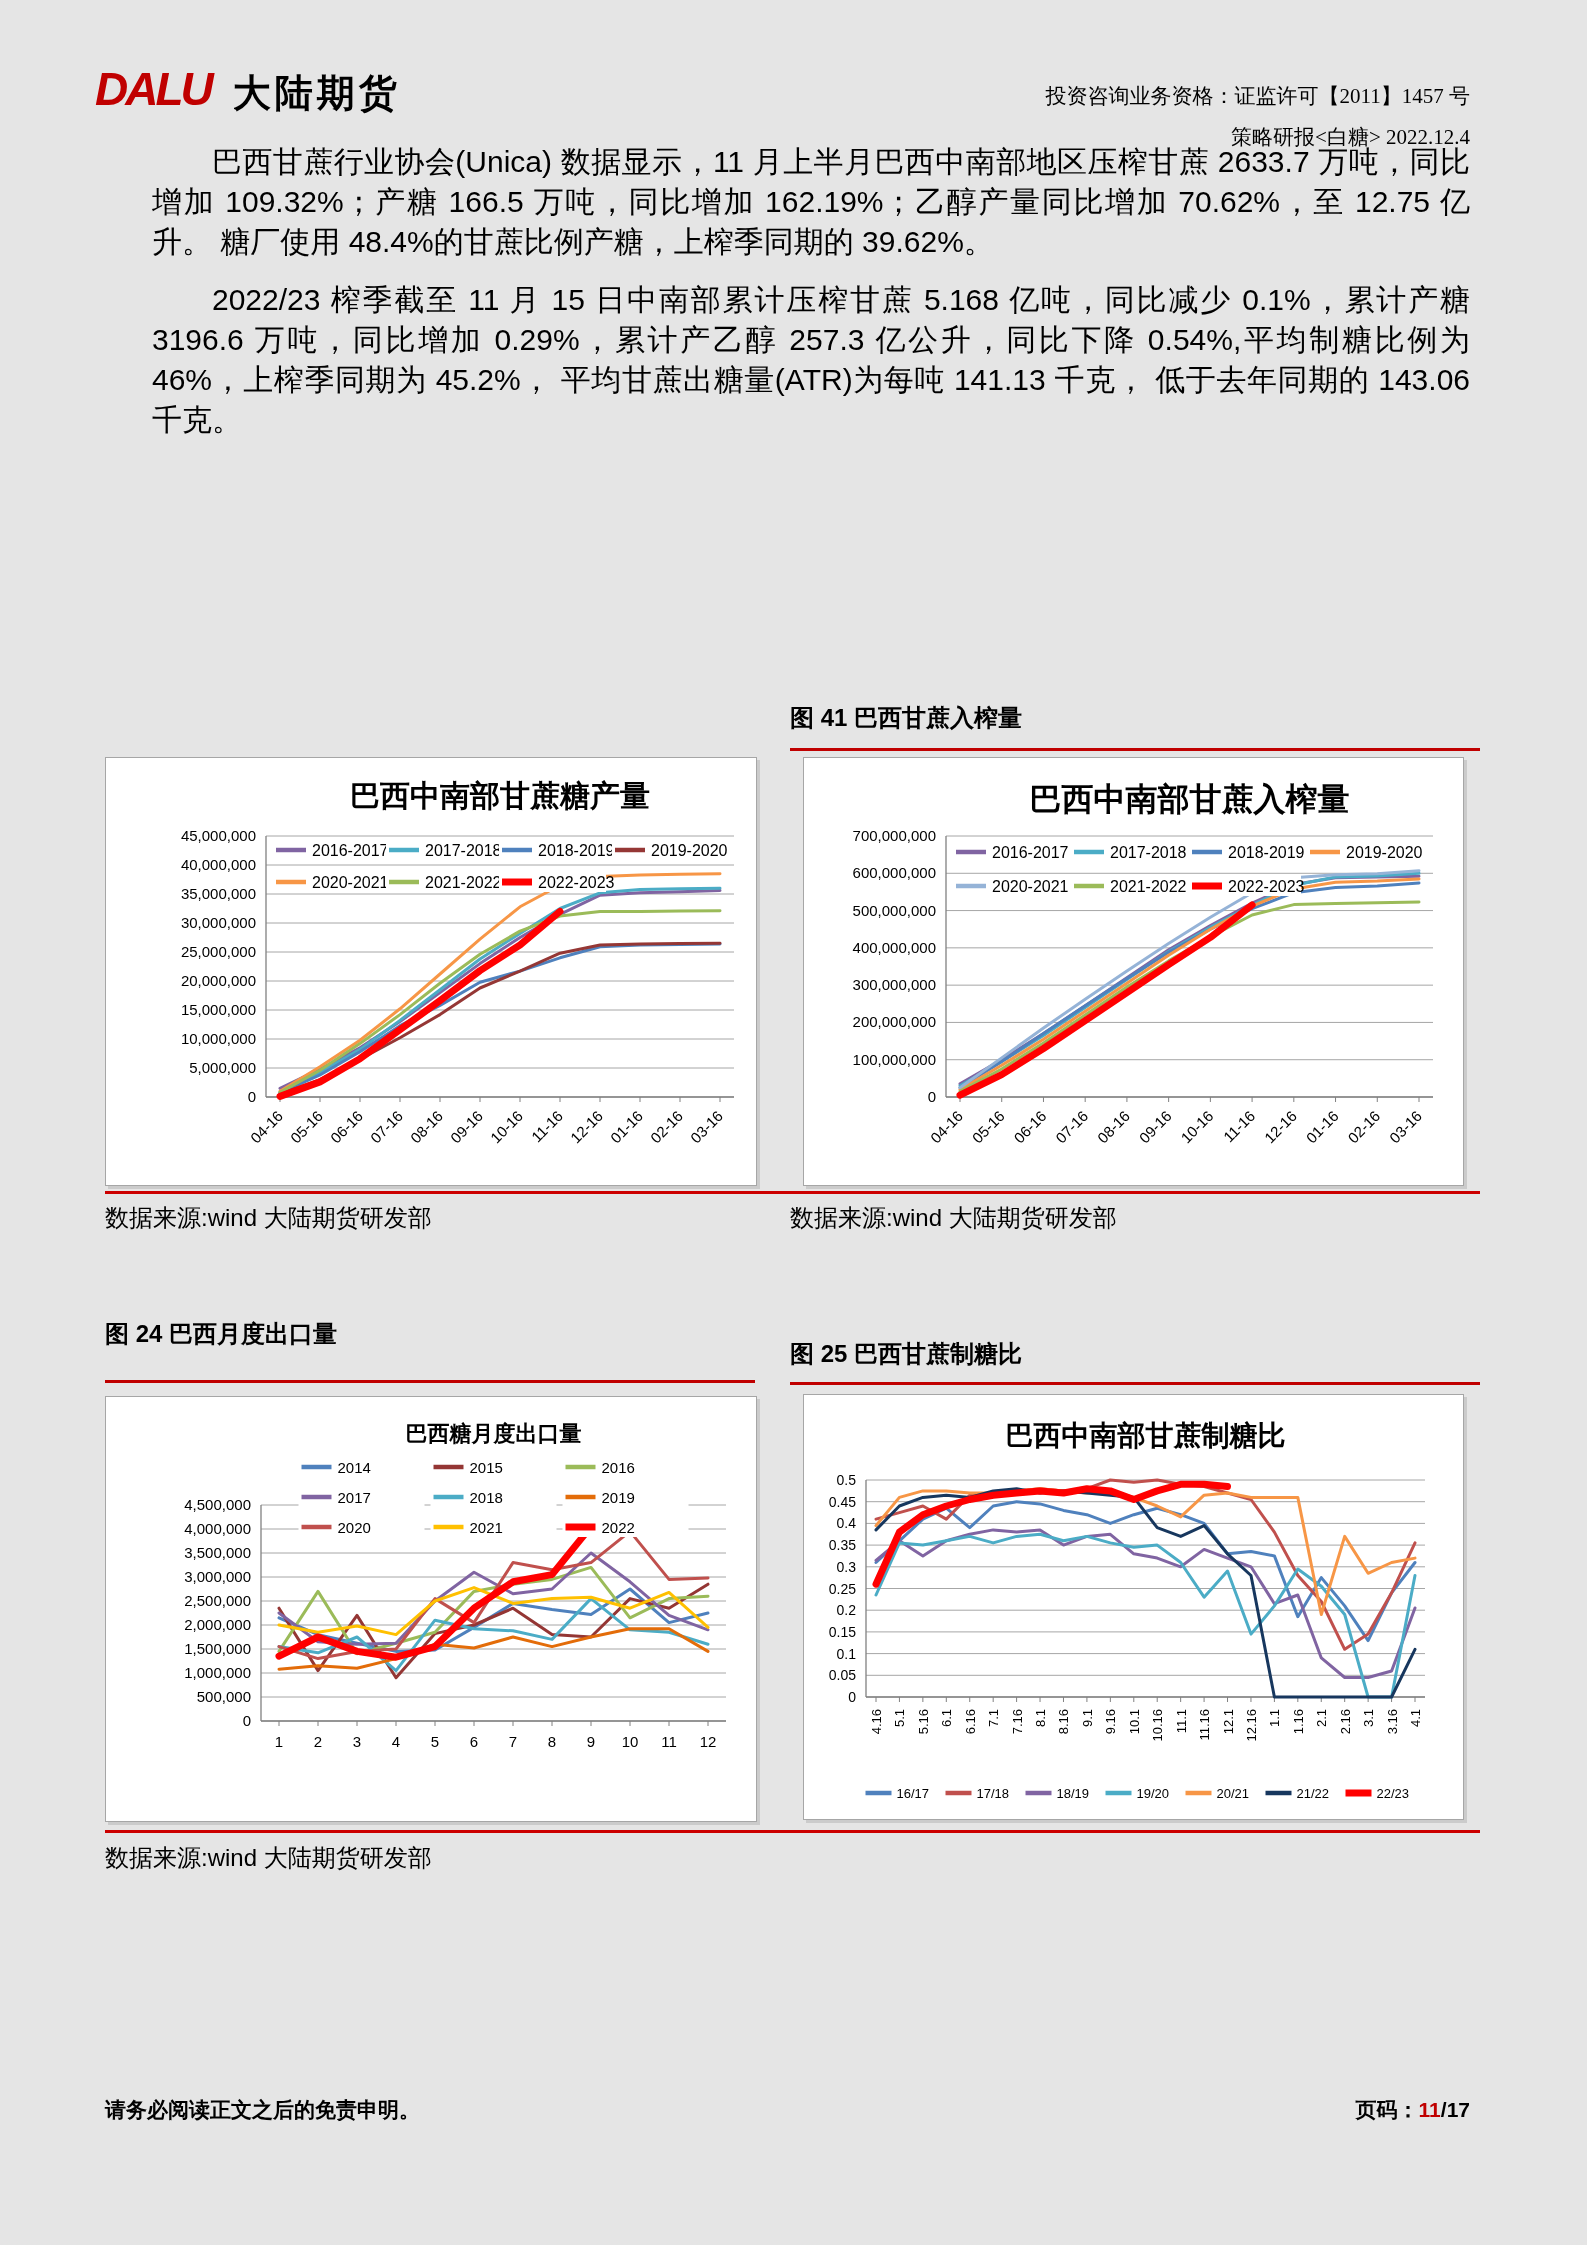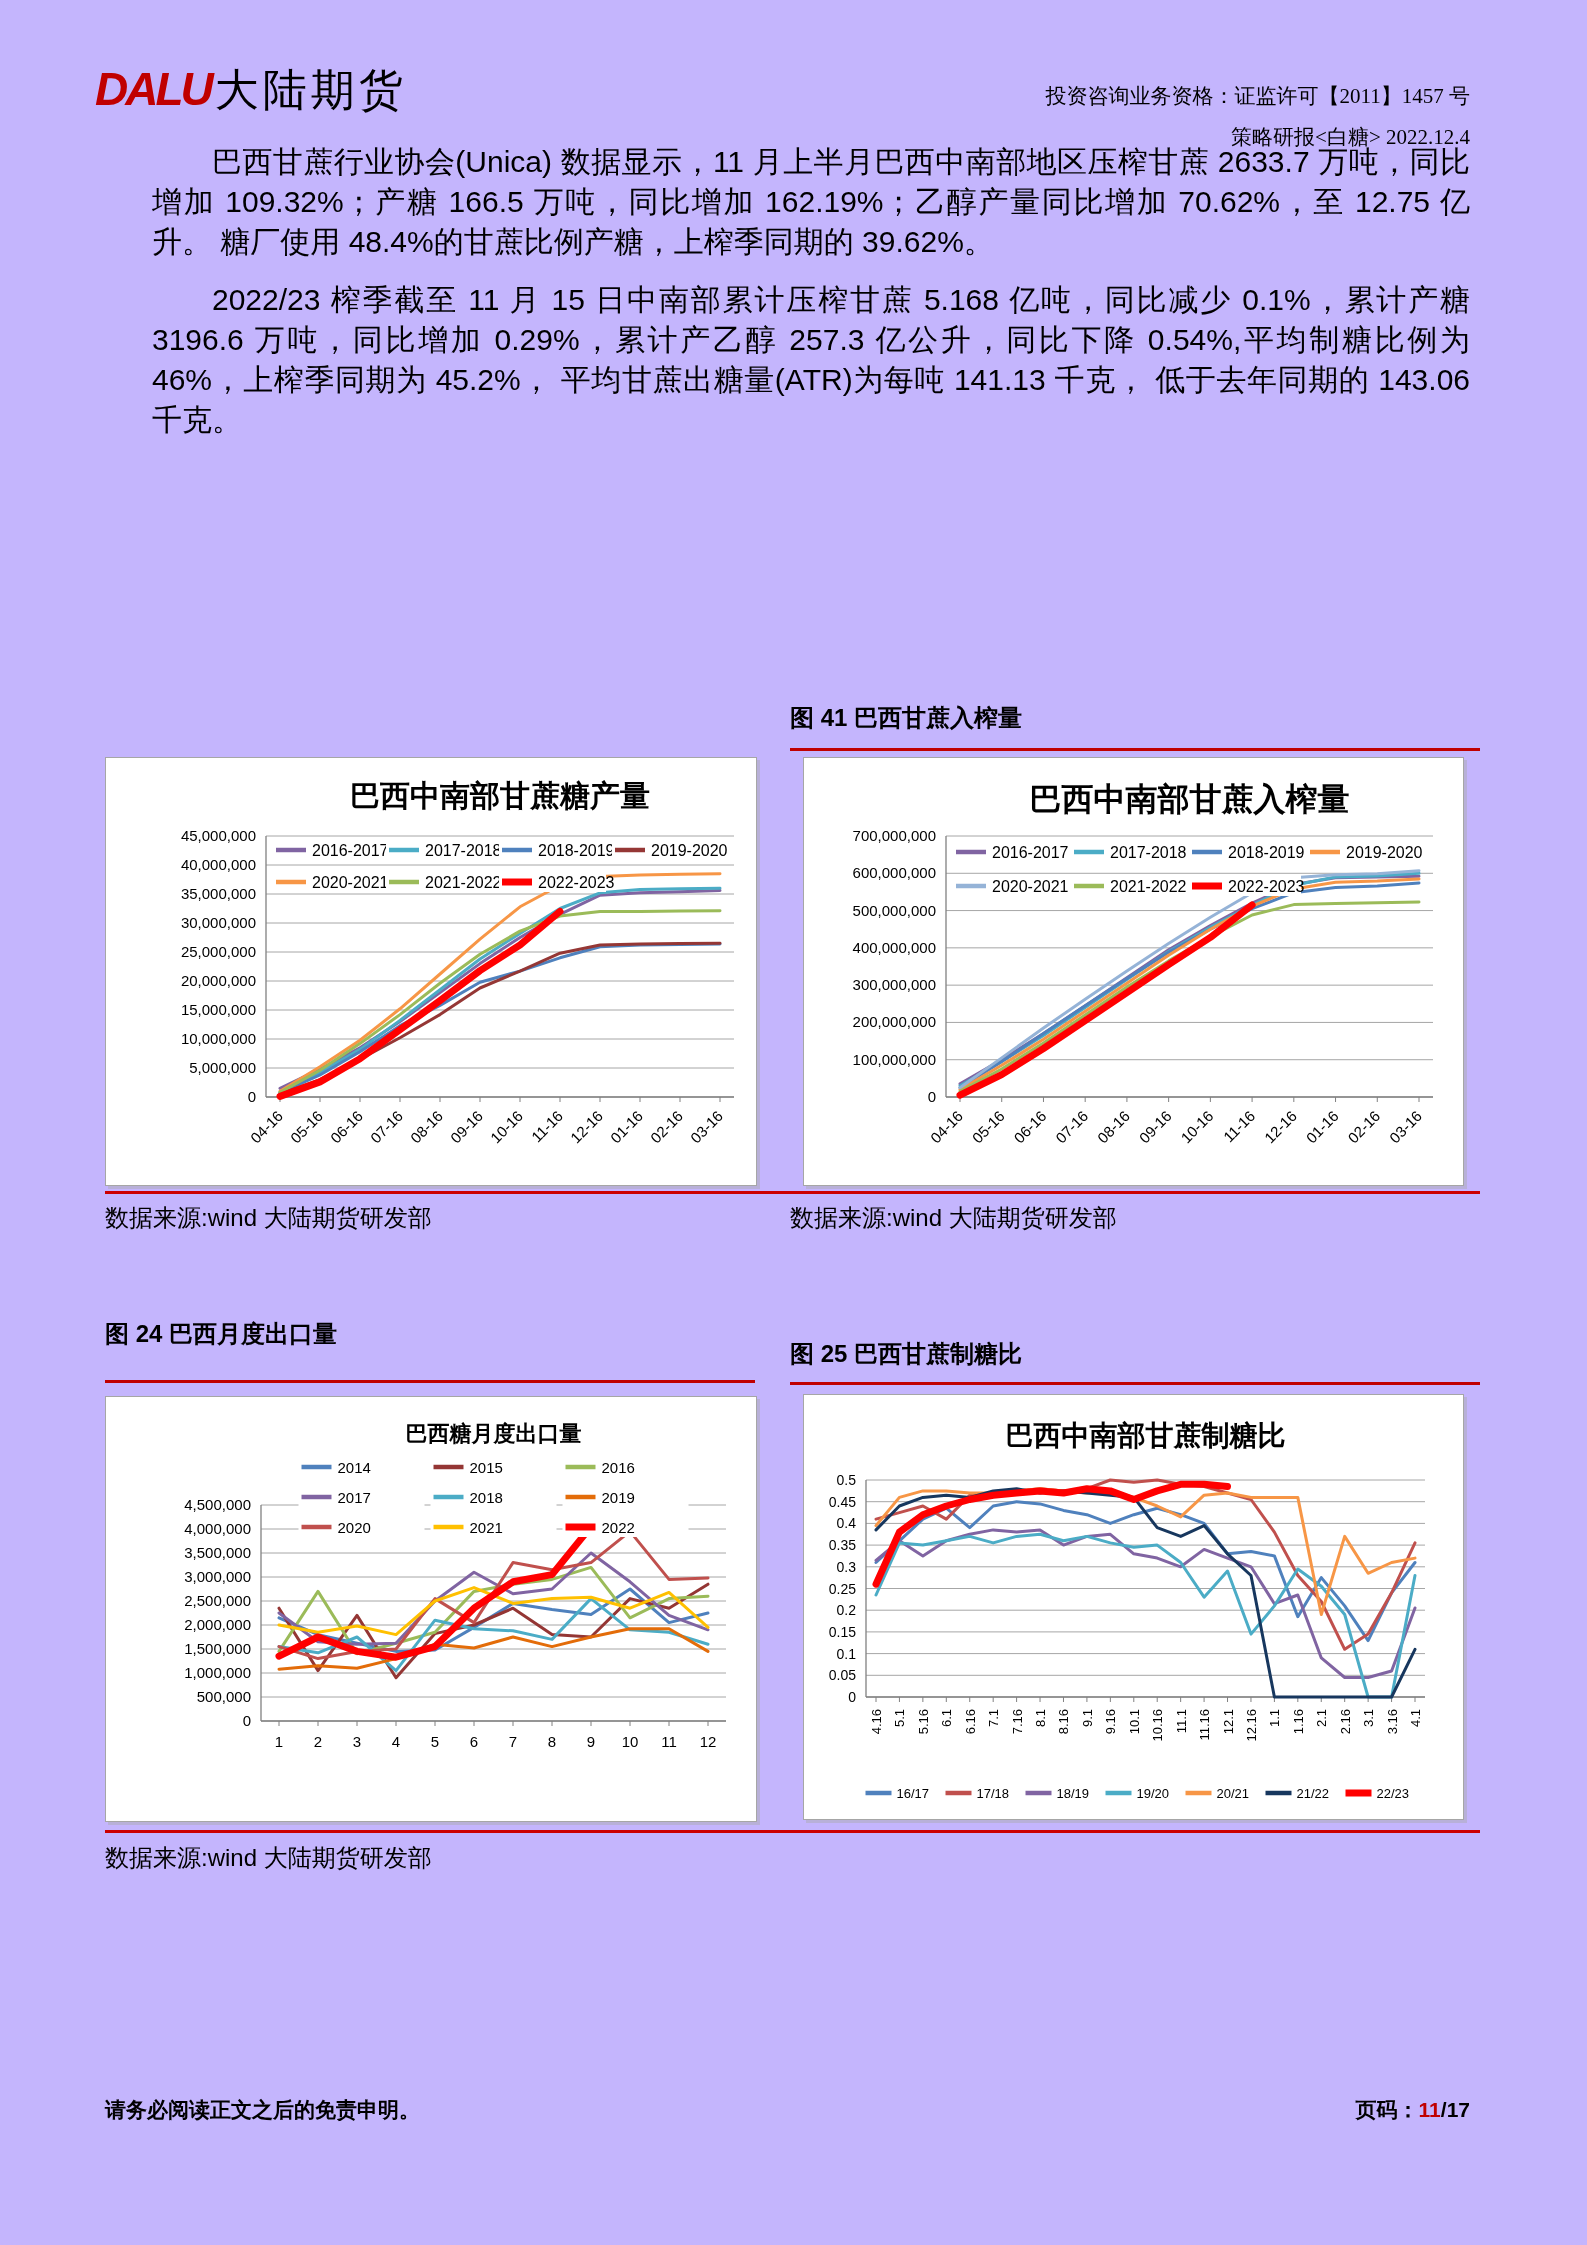--- a/index.html
+++ b/index.html
@@ -1,22 +1,22 @@
 <!DOCTYPE html>
 <html><head>
 <meta charset="utf-8">
 <style>
   html,body{margin:0;padding:0;background:#ffffff;}
-  .page{position:relative;width:1587px;height:2245px;background:#c4b5fd;margin:0 auto;overflow:hidden;
+  .page{position:relative;width:1587px;height:2245px;background:#e5e5e5;margin:0 auto;overflow:hidden;
         font-family:"Liberation Sans","DejaVu Sans",sans-serif;color:#000;}
   
   .hdr-logo{position:absolute;left:95px;top:66px;display:flex;align-items:flex-end;}
   .logo-mark{font-family:"Liberation Sans",sans-serif;font-size:46px;font-weight:800;font-style:italic;
              color:#C00000;letter-spacing:-3px;line-height:1;}
-  .logo-cn{font-size:44px;font-weight:400;color:#000;margin-left:4px;letter-spacing:4px;line-height:1;}
+  .logo-cn{font-size:38px;font-weight:700;color:#000;margin-left:22px;letter-spacing:4px;line-height:1;}
   .hdr-right{position:absolute;right:117px;top:76px;text-align:right;font-family:"Liberation Serif","DejaVu Serif",serif;
              font-size:21px;line-height:41px;color:#000;}
   
   .body-text{position:absolute;left:152px;top:142px;width:1318px;font-size:30px;line-height:40px;
              text-align:justify;color:#000;}
   .body-text p{margin:0 0 18px 0;text-indent:60px;}
   
   .fig-cap{position:absolute;font-size:24px;font-weight:700;color:#000;}
   .fig-cap .rule{height:3px;background:#C00000;margin-top:14px;}
   

